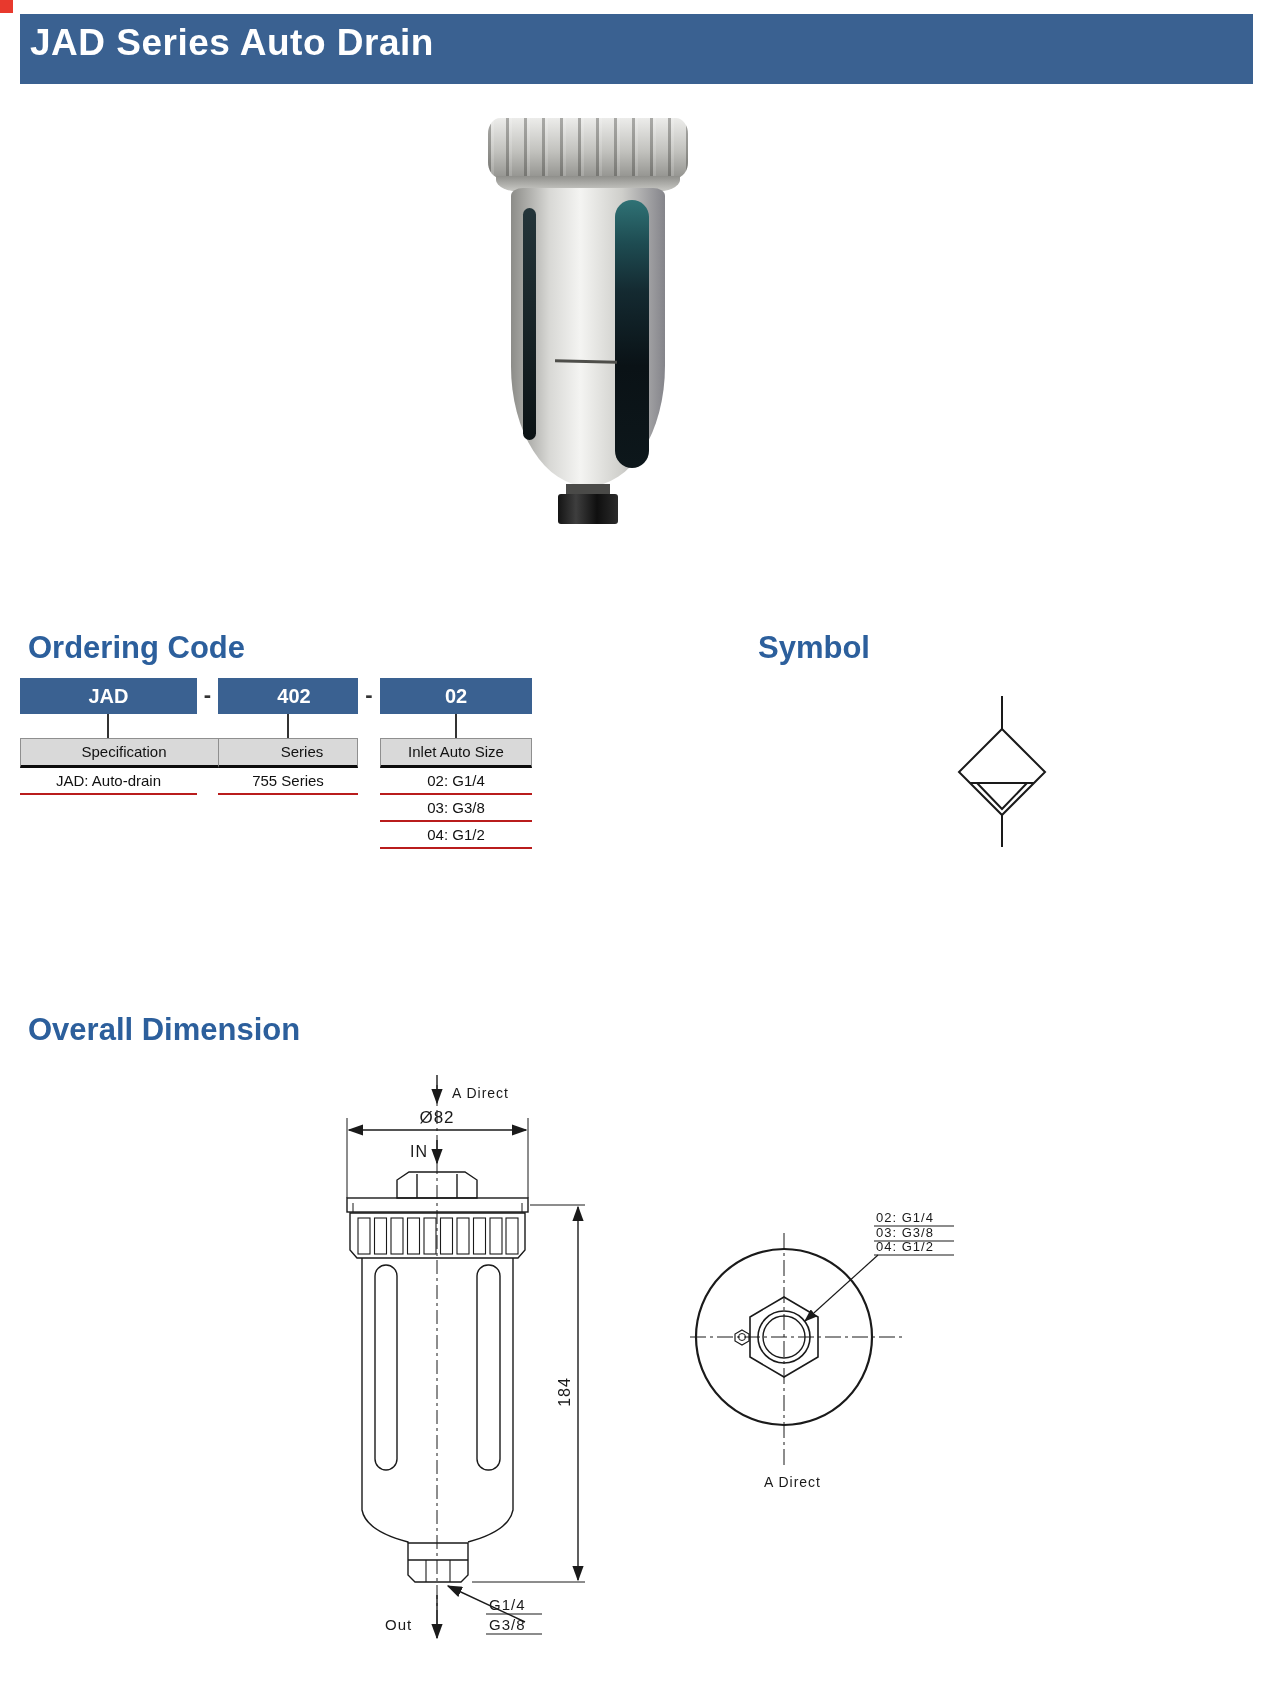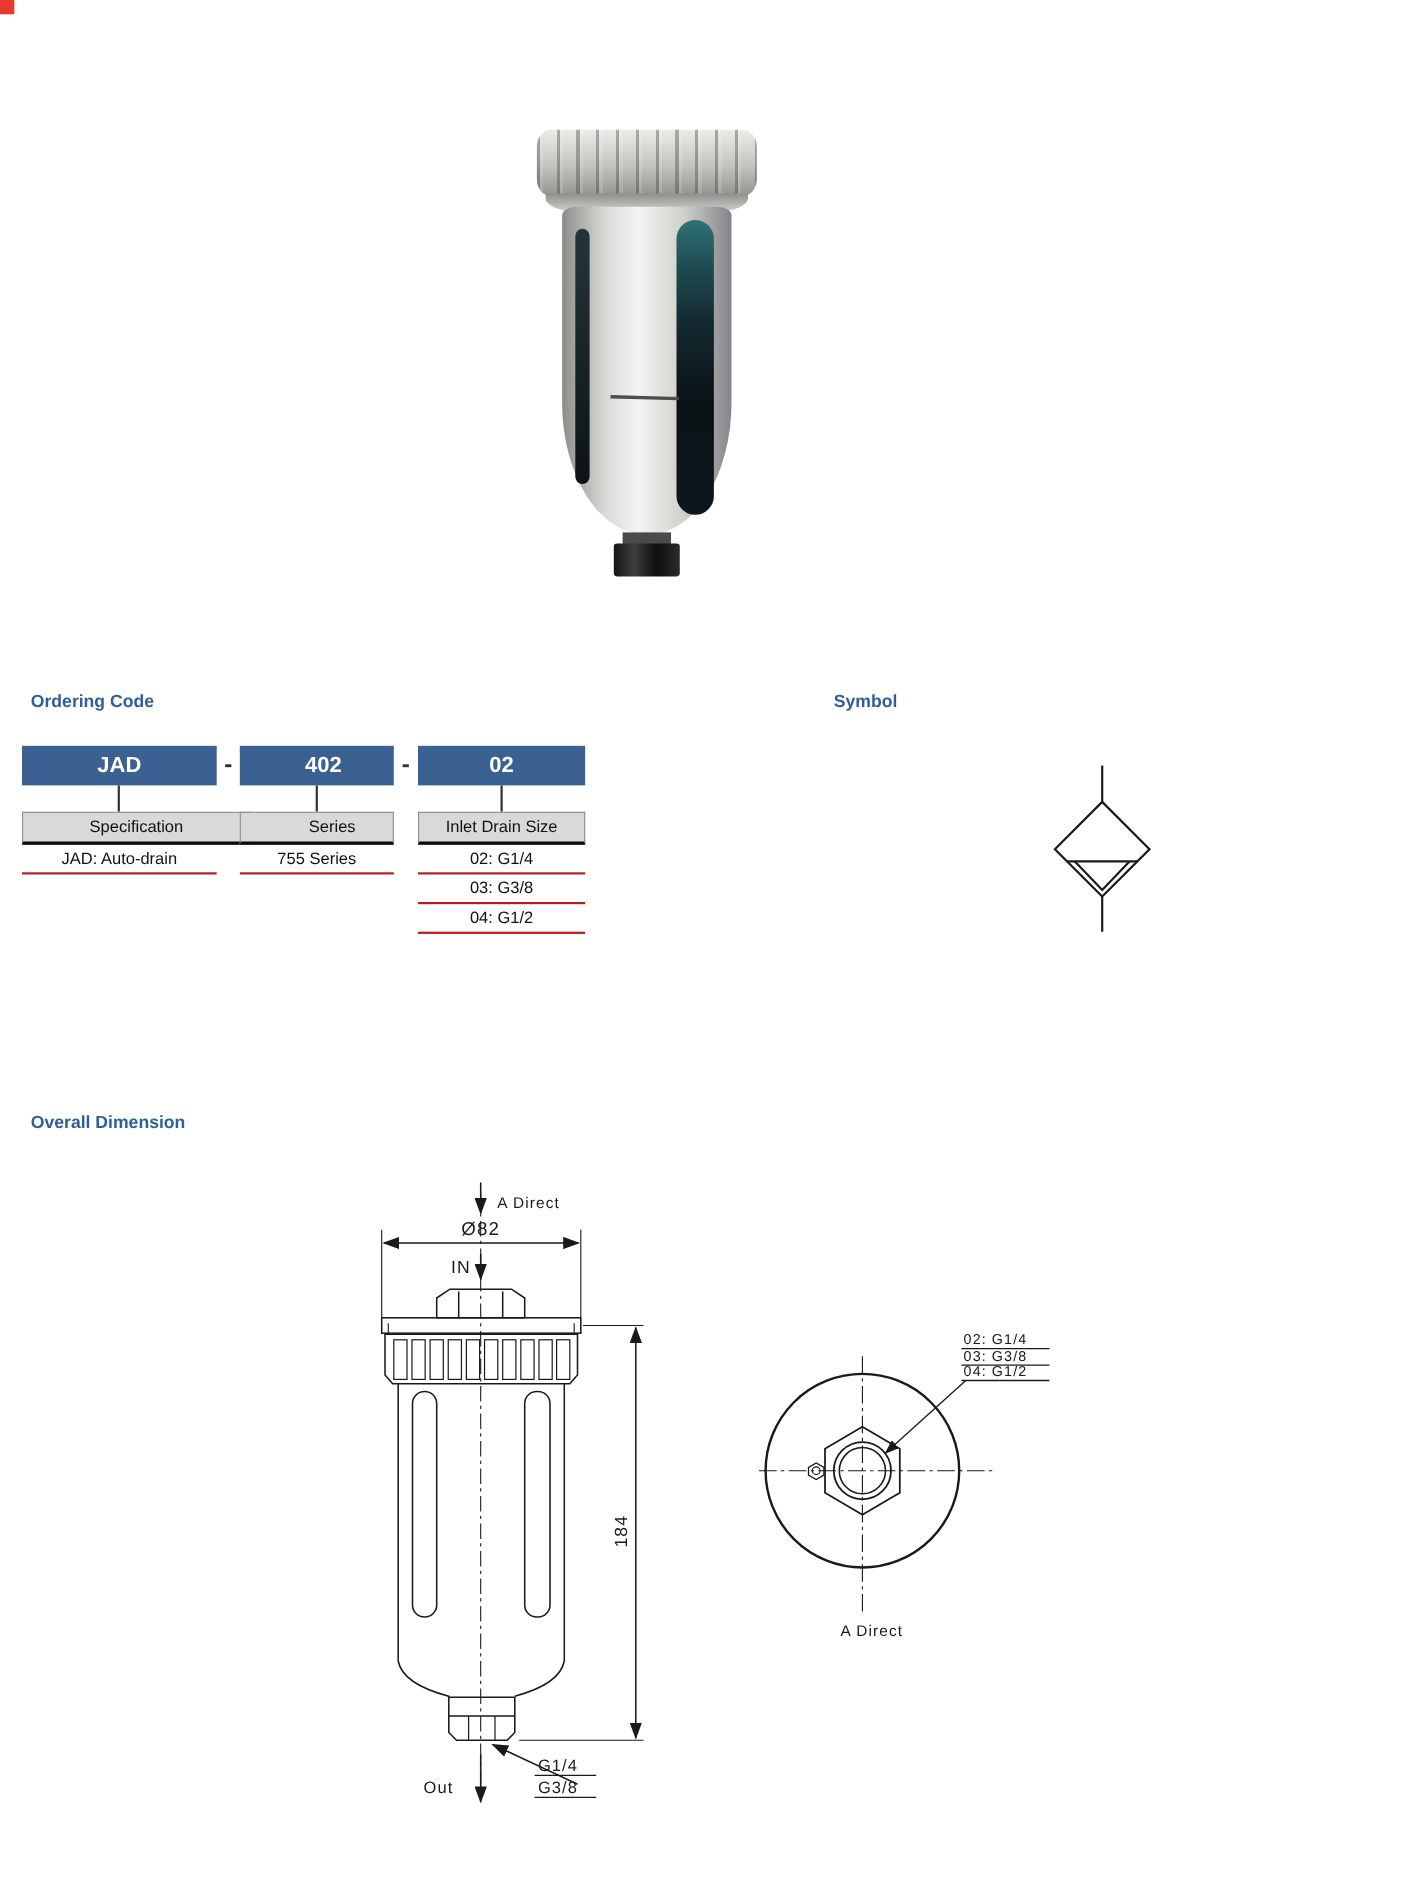--- a/index.html
+++ b/index.html
@@ -5,21 +5,21 @@
   * { margin:0; padding:0; box-sizing:border-box; }
   html,body { background:#ffffff; font-family:"Liberation Sans", sans-serif; }
   .page { position:relative; width:1279px; height:1708px; background:#fff; overflow:hidden; }
 
   .corner-mark { position:absolute; left:0; top:0; width:13px; height:13px; background:#e8392d; }
 
   .titlebar { position:absolute; left:20px; top:14px; width:1233px; height:70px;
     background:#3a6191; color:#fff; font-size:37px; font-weight:bold;
     padding:8px 0 0 10px; letter-spacing:0.5px; }
 
-  .sec-head { position:absolute; font-size:16px; font-weight:bold; color:#2c5f9c; }
+  .sec-head { position:absolute; font-size:31px; font-weight:bold; color:#2c5f9c; }
 
   
   .photo { position:absolute; left:487px; top:112px; width:202px; height:412px; }
   .cap { position:absolute; left:1px; top:6px; width:200px; height:60px; border-radius:12px/16px;
     background:linear-gradient(180deg,#ececea,#c2c2be 55%,#93938f);}
   .cap-ribs { position:absolute; inset:0; border-radius:inherit;
     background:repeating-linear-gradient(90deg, rgba(70,70,66,.40) 0 3px, rgba(255,255,255,.15) 3px 6px, transparent 6px 18px);}
   .cap-lip { position:absolute; left:9px; top:64px; width:184px; height:16px;
     background:linear-gradient(180deg,#8f8f8b,#cdcdc9); border-radius:0 0 26px 26px/0 0 12px 12px; }
   .bowl { position:absolute; left:24px; top:76px; width:154px; height:298px;
@@ -48,20 +48,21 @@
   svg text { font-family:"Liberation Sans", sans-serif; fill:#1a1a1a; }
   .cad { letter-spacing:1px; }
 </style>
 </head>
 <body>
 
 <div class="page">
 
   <div class="corner-mark"></div>
 
+  <div class="titlebar">JAD Series Auto Drain</div>
 
   <div class="photo">
     <div class="cap">
       <div class="cap-ribs"></div>
     </div>
     <div class="cap-lip"></div>
     <div class="bowl">
       <div class="win-left"></div>
       <div class="win-right"></div>
       <div class="level-line"></div>
@@ -80,21 +81,21 @@
     <div class="oc-box" style="left:218px; top:678px; width:140px;padding-left:12px;">402</div>
     <div class="oc-dash" style="left:358px; width:22px;">-</div>
     <div class="oc-box" style="left:380px; top:678px; width:152px;">02</div>
 
     <div class="oc-conn" style="left:107px;"></div>
     <div class="oc-conn" style="left:287px;"></div>
     <div class="oc-conn" style="left:455px;"></div>
 
     <div class="oc-gray" style="left:20px; width:208px;">Specification</div>
     <div class="oc-gray" style="left:218px; width:140px;padding-left:28px;">Series</div>
-    <div class="oc-gray" style="left:380px; width:152px;">Inlet Drain Size</div>
+    <div class="oc-gray" style="left:380px; width:152px;">Inlet Auto Size</div>
 
     <div class="oc-row" style="left:20px; top:768px; width:177px;">JAD: Auto-drain</div>
     <div class="oc-row" style="left:218px; top:768px; width:140px;">755 Series</div>
     <div class="oc-row" style="left:380px; top:768px; width:152px;">02: G1/4</div>
     <div class="oc-row" style="left:380px; top:795px; width:152px;">03: G3/8</div>
     <div class="oc-row" style="left:380px; top:822px; width:152px;">04: G1/2</div>
   </div>
 
   <svg style="position:absolute; left:945px; top:690px;" width="120" height="160" viewBox="0 0 120 160">
     <g stroke="#1a1a1a" stroke-width="2" fill="none">

